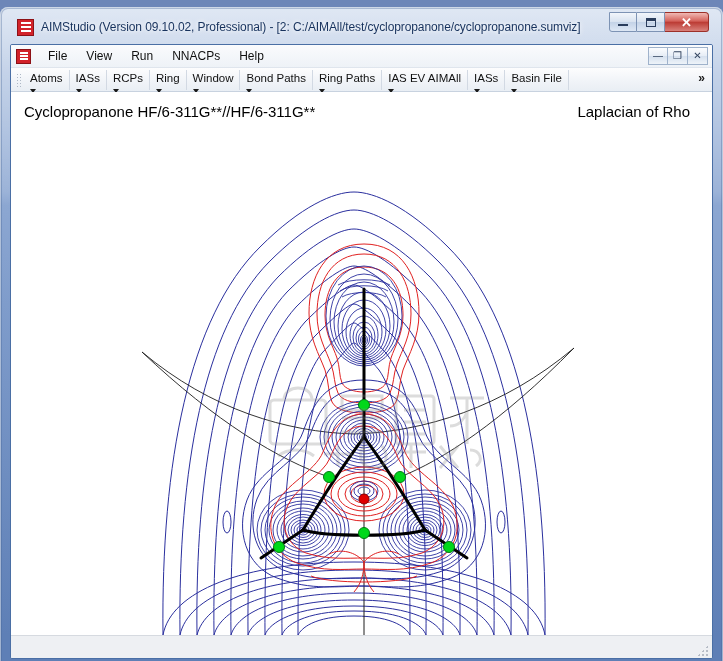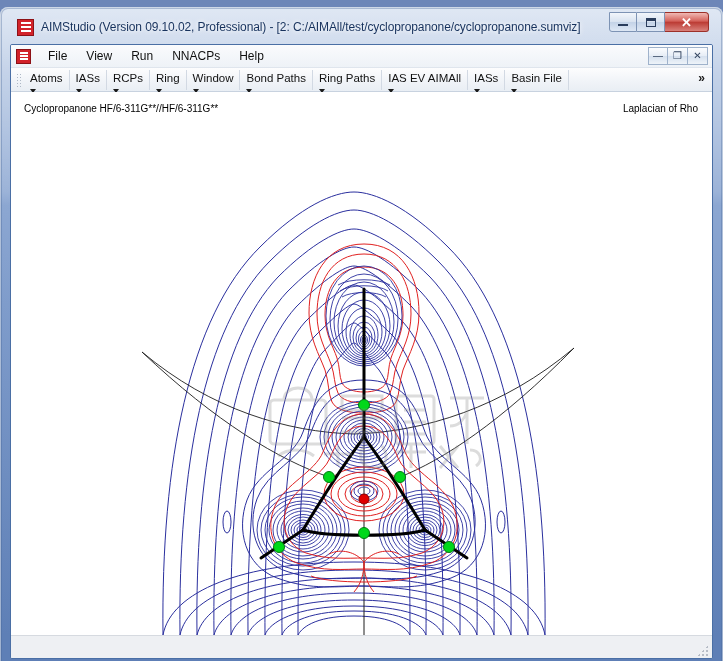--- a/index.html
+++ b/index.html
@@ -161,25 +161,25 @@
   
   #plot-area {
     position: relative;
     height: 543px;
     background: #ffffff;
     overflow: hidden;
   }
   #plot-svg { display:block; width:701px; height:543px; }
   .plot-label {
     position: absolute; top: 11px;
-    font-size: 10px; color: #000;
+    font-size: 15px; color: #000;
     white-space: nowrap;
   }
   #label-left  { left: 13px; }
-  #label-right { right: 14px; }
+  #label-right { right: 22px; }
 
   
   #watermark {
     position: absolute; left: 253px; top: 282px;
     width: 235px; height: 110px;
     opacity: .30; pointer-events: none;
     user-select: none;
   }
 
   

